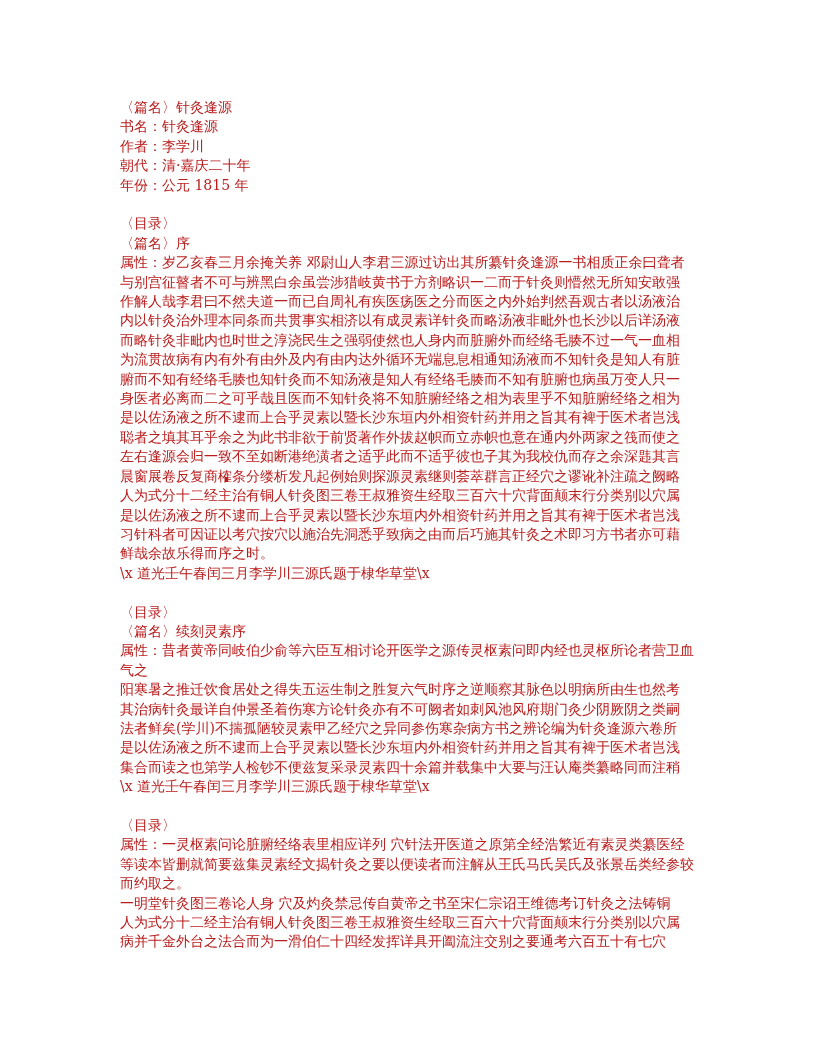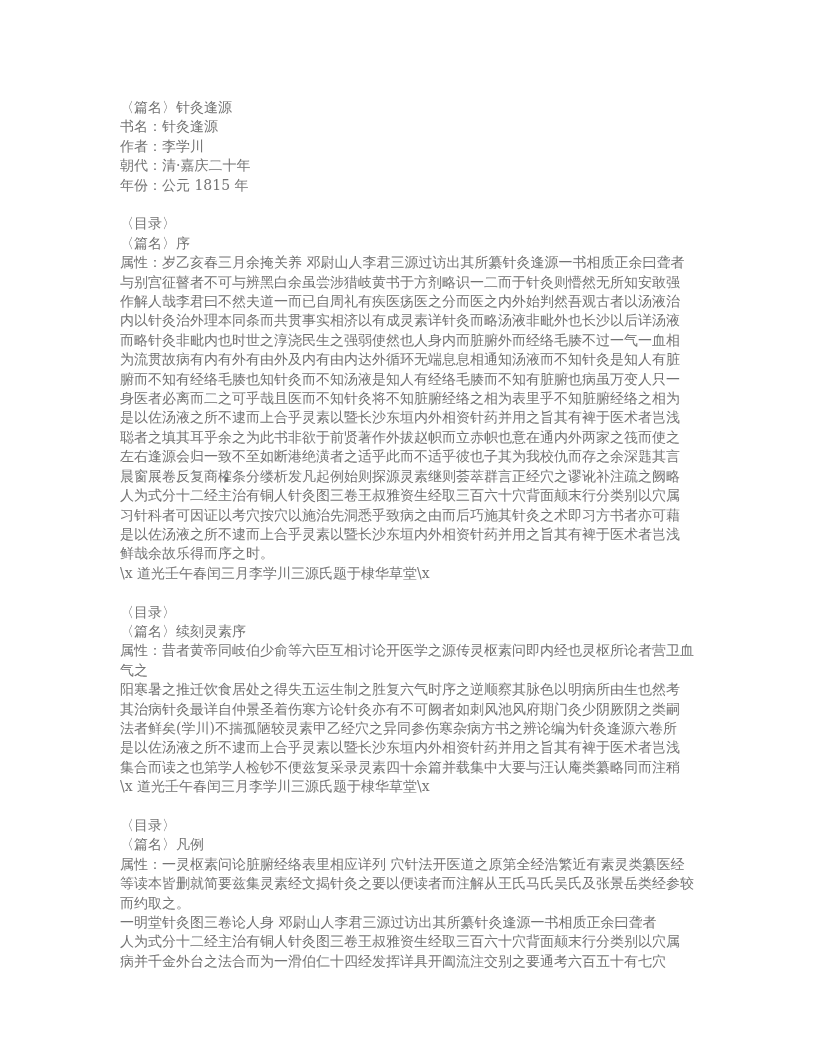--- a/index.html
+++ b/index.html
@@ -5,21 +5,21 @@
   html, body { margin: 0; padding: 0; background: #ffffff; }
   body { width: 816px; height: 1056px; position: relative; overflow: hidden; }
   .page {
     position: absolute;
     left: 120px;
     top: 98px;
     width: 580px;
     font-family: "DejaVu Serif", "Liberation Serif", serif;
     font-size: 14px;
     line-height: 19.4px;
-    color: #737373;
+    color: #b91c1c;
   }
   .line { white-space: pre; display: block; min-height: 19.4px; }
   .blank { height: 19.4px; }
 </style>
 </head>
 <body>
 
 <div class="page">
   <div>
     <span class="line">〈篇名〉针灸逢源</span>
@@ -39,22 +39,22 @@
     <span class="line">内以针灸治外理本同条而共贯事实相济以有成灵素详针灸而略汤液非毗外也长沙以后详汤液</span>
     <span class="line">而略针灸非毗内也时世之淳浇民生之强弱使然也人身内而脏腑外而经络毛腠不过一气一血相</span>
     <span class="line">为流贯故病有内有外有由外及内有由内达外循环无端息息相通知汤液而不知针灸是知人有脏</span>
     <span class="line">腑而不知有经络毛腠也知针灸而不知汤液是知人有经络毛腠而不知有脏腑也病虽万变人只一</span>
     <span class="line">身医者必离而二之可乎哉且医而不知针灸将不知脏腑经络之相为表里乎不知脏腑经络之相为</span>
     <span class="line">是以佐汤液之所不逮而上合乎灵素以暨长沙东垣内外相资针药并用之旨其有裨于医术者岂浅</span>
     <span class="line">聪者之填其耳乎余之为此书非欲于前贤著作外拔赵帜而立赤帜也意在通内外两家之筏而使之</span>
     <span class="line">左右逢源会归一致不至如断港绝潢者之适乎此而不适乎彼也子其为我校仇而存之余深韪其言</span>
     <span class="line">晨窗展卷反复商榷条分缕析发凡起例始则探源灵素继则荟萃群言正经穴之谬讹补注疏之阙略</span>
     <span class="line">人为式分十二经主治有铜人针灸图三卷王叔雅资生经取三百六十穴背面颠末行分类别以穴属</span>
+    <span class="line">是以佐汤液之所不逮而上合乎灵素以暨长沙东垣内外相资针药并用之旨其有裨于医术者岂浅</span>
     <span class="line">习针科者可因证以考穴按穴以施治先洞悉乎致病之由而后巧施其针灸之术即习方书者亦可藉</span>
-    <span class="line">是以佐汤液之所不逮而上合乎灵素以暨长沙东垣内外相资针药并用之旨其有裨于医术者岂浅</span>
     <span class="line">鲜哉余故乐得而序之时。</span>
     <span class="line">\x 道光壬午春闰三月李学川三源氏题于棣华草堂\x</span>
   </div>
   <div class="blank"></div>
 
   <div>
     <span class="line">〈目录〉</span>
     <span class="line">〈篇名〉续刻灵素序</span>
     <span class="line">属性：昔者黄帝同岐伯少俞等六臣互相讨论开医学之源传灵枢素问即内经也灵枢所论者营卫血</span>
     <span class="line">气之</span>
@@ -62,21 +62,20 @@
     <span class="line">其治病针灸最详自仲景圣着伤寒方论针灸亦有不可阙者如刺风池风府期门灸少阴厥阴之类嗣</span>
     <span class="line">法者鲜矣(学川)不揣孤陋较灵素甲乙经穴之异同参伤寒杂病方书之辨论编为针灸逢源六卷所</span>
     <span class="line">是以佐汤液之所不逮而上合乎灵素以暨长沙东垣内外相资针药并用之旨其有裨于医术者岂浅</span>
     <span class="line">集合而读之也第学人检钞不便兹复采录灵素四十余篇并载集中大要与汪认庵类纂略同而注稍</span>
     <span class="line">\x 道光壬午春闰三月李学川三源氏题于棣华草堂\x</span>
   </div>
   <div class="blank"></div>
 
   <div>
     <span class="line">〈目录〉</span>
-    <span class="line">〈篇名〉凡例</span>
     <span class="line">属性：一灵枢素问论脏腑经络表里相应详列 穴针法开医道之原第全经浩繁近有素灵类纂医经</span>
     <span class="line">等读本皆删就简要兹集灵素经文揭针灸之要以便读者而注解从王氏马氏吴氏及张景岳类经参较</span>
     <span class="line">而约取之。</span>
-    <span class="line">一明堂针灸图三卷论人身 邓尉山人李君三源过访出其所纂针灸逢源一书相质正余曰聋者</span>
+    <span class="line">一明堂针灸图三卷论人身 穴及灼灸禁忌传自黄帝之书至宋仁宗诏王维德考订针灸之法铸铜</span>
     <span class="line">人为式分十二经主治有铜人针灸图三卷王叔雅资生经取三百六十穴背面颠末行分类别以穴属</span>
     <span class="line">病并千金外台之法合而为一滑伯仁十四经发挥详具开阖流注交别之要通考六百五十有七穴</span>
   </div>
 </div>
 
 </body></html>

